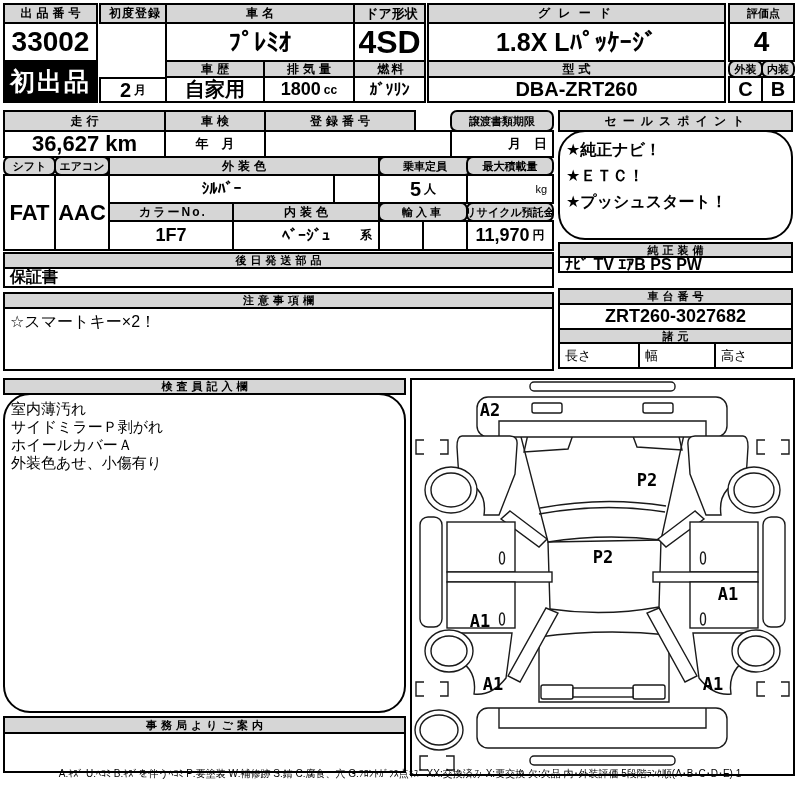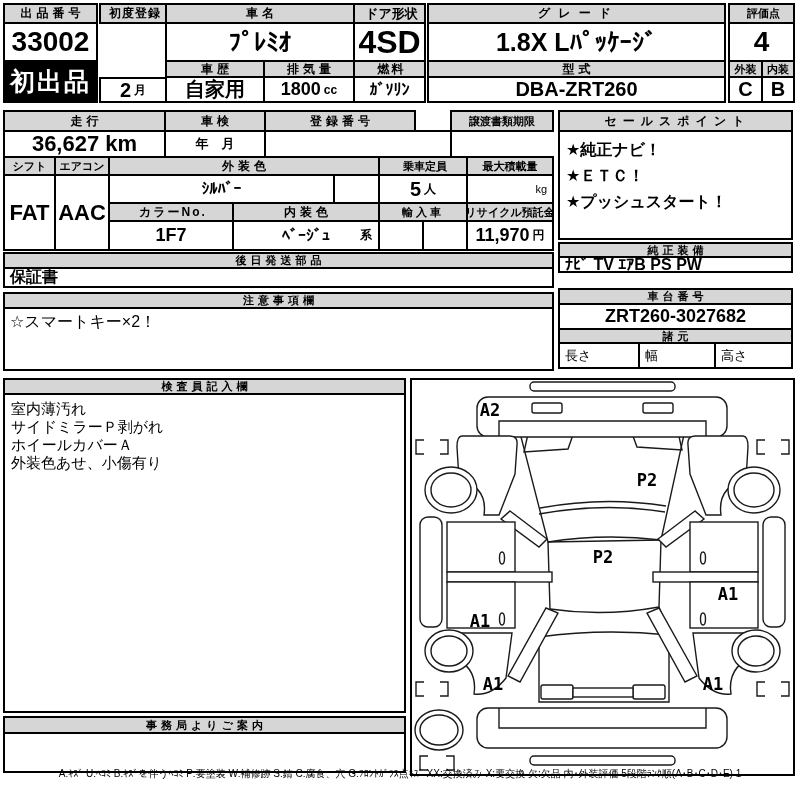--- a/index.html
+++ b/index.html
@@ -1,35 +1,35 @@
 <!DOCTYPE html>
 <html style="--header-bg: #d6d6d6;"><head>
 <meta charset="utf-8">
 <style>
   html,body{margin:0;padding:0;background:#fff;}
   body{width:800px;height:800px;position:relative;font-family:"Liberation Sans","DejaVu Sans",sans-serif;color:#000;}
   .sheet{position:absolute;left:0;top:0;width:800px;height:800px;background:#fff;overflow:hidden;}
   .c{position:absolute;box-sizing:border-box;border:2px solid #000;background:#fff;
      display:flex;align-items:center;justify-content:center;overflow:hidden;white-space:nowrap;}
   .h{background:var(--header-bg,#d6d6d6);font-size:12px;font-weight:bold;letter-spacing:4px;padding-left:4px;}
-  .hs{background:var(--header-bg,#d6d6d6);font-size:11px;font-weight:bold;letter-spacing:0;}
+  .hs{background:var(--header-bg,#d6d6d6);font-size:11px;font-weight:bold;letter-spacing:0;border-radius:7px;}
   .v{font-weight:bold;}
   .left{justify-content:flex-start;padding-left:5px;}
   .right{justify-content:flex-end;padding-right:5px;}
   .topleft{justify-content:flex-start;align-items:flex-start;padding:3px 5px;}
   .badge{background:#000;color:#fff;font-size:25px;font-weight:bold;letter-spacing:2px;}
   .f28{font-size:28px;} .f26{font-size:25px;} .f24{font-size:32px;} .f22{font-size:22px;}
   .f20{font-size:20px;} .f18{font-size:18px;} .f16{font-size:16px;}
   .f13{font-size:13px;} .f12{font-size:12px;} .f11{font-size:11px;}
   .unit{font-size:12px;font-weight:bold;margin-left:3px;}
   .regbody{flex-direction:column;align-items:flex-start;padding:2px 4px;justify-content:flex-start;}
   .regbody .era{font-size:13px;font-weight:bold;vertical-align:top;}
   .regbody .yr{font-size:27px;font-weight:bold;line-height:26px;}
   .regbody .yunit{align-self:flex-end;font-size:12px;font-weight:bold;}
-  .stack{flex-direction:column;align-items:flex-start;justify-content:flex-start;padding:5px 6px;}
+  .stack{flex-direction:column;align-items:flex-start;justify-content:flex-start;padding:5px 6px;border-radius:27px;}
   .stack div{font-size:16px;font-weight:bold;line-height:26px;}
   .insp div{font-size:15px;line-height:18px;font-weight:normal;}
   .legend{position:absolute;left:3px;top:767px;width:794px;font-size:10px;letter-spacing:0;white-space:nowrap;text-align:center;}
   svg text.marker{font-family:"DejaVu Sans Mono","Liberation Sans",sans-serif;font-weight:bold;font-size:17px;fill:#000;stroke:none;}
   svg .ln{fill:none;stroke:#1a1a1a;stroke-width:1.4;}
   svg .wh{fill:#fff;stroke:#1a1a1a;stroke-width:1.4;}
 </style>
 </head>
 <body>
 
@@ -72,20 +72,21 @@
   <div class="c v f20" style="left:728px;top:76px;width:35px;height:27px">C</div>
   <div class="c v f20" style="left:761px;top:76px;width:34px;height:27px">B</div>
 
   <div class="c h" style="left:3px;top:110px;width:163px;height:22px">走行</div>
   <div class="c v f22" style="left:3px;top:130px;width:163px;height:28px">36,627 km</div>
   <div class="c h" style="left:164px;top:110px;width:102px;height:22px">車検</div>
   <div class="c f13" style="left:164px;top:130px;width:102px;height:28px;font-weight:bold">年　月</div>
   <div class="c h" style="left:264px;top:110px;width:152px;height:22px">登録番号</div>
   <div class="c" style="left:264px;top:130px;width:188px;height:28px"></div>
   <div class="c hs" style="left:450px;top:110px;width:104px;height:22px">譲渡書類期限</div>
+  <div class="c f13 right" style="left:450px;top:130px;width:104px;height:28px;font-weight:bold">月　日</div>
 
   <div class="c hs" style="left:3px;top:156px;width:53px;height:20px">シフト</div>
   <div class="c hs" style="left:54px;top:156px;width:56px;height:20px">エアコン</div>
   <div class="c v f22" style="left:3px;top:174px;width:53px;height:77px">FAT</div>
   <div class="c v f22" style="left:54px;top:174px;width:56px;height:77px">AAC</div>
 
   <div class="c h" style="left:108px;top:156px;width:272px;height:20px">外装色</div>
   <div class="c v f16" style="left:108px;top:174px;width:227px;height:30px">ｼﾙﾊﾞｰ</div>
   <div class="c" style="left:333px;top:174px;width:47px;height:30px"></div>
   <div class="c hs" style="left:378px;top:156px;width:94px;height:20px">乗車定員</div>

